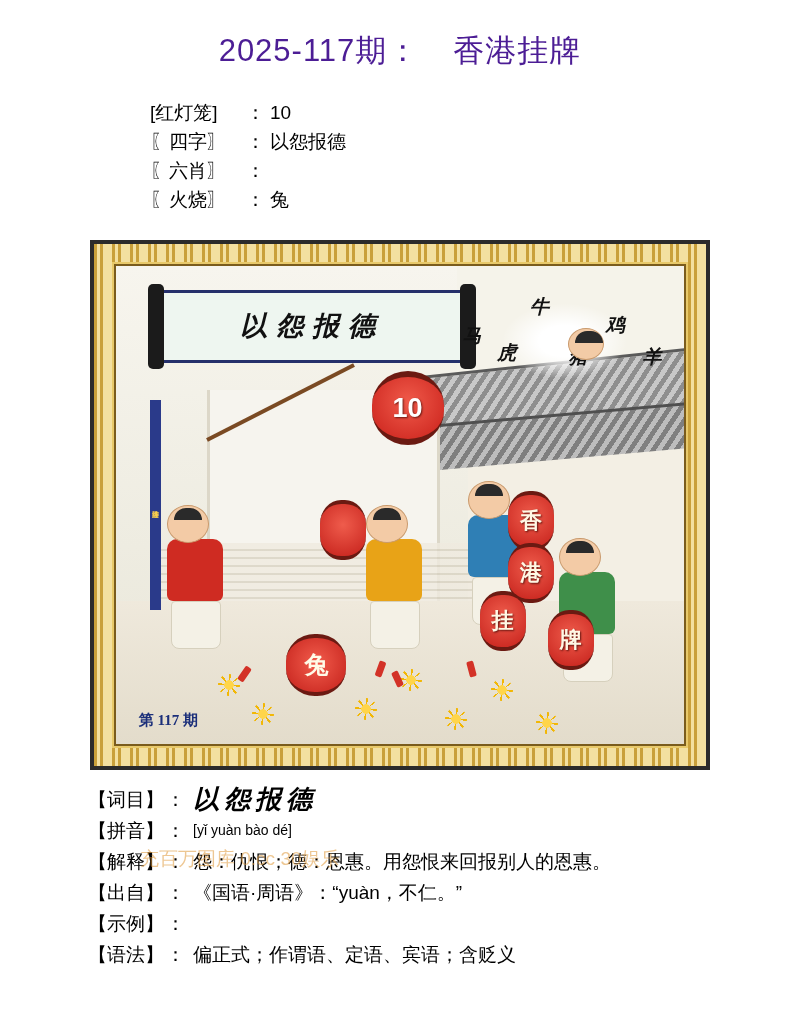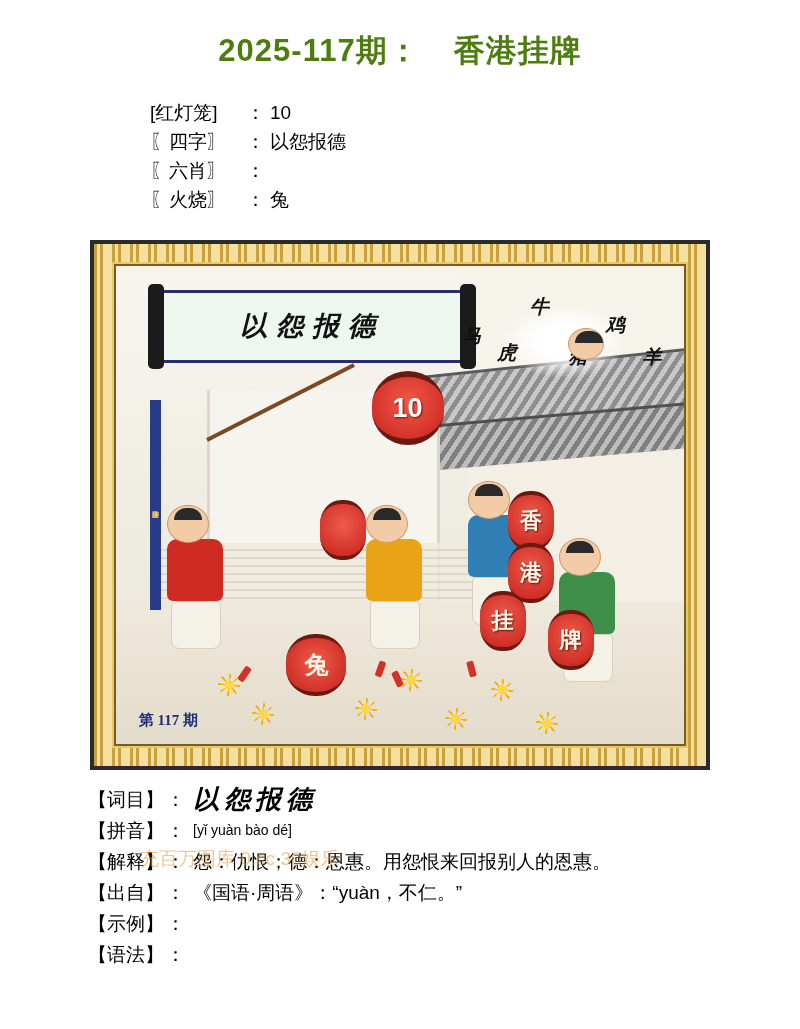--- a/index.html
+++ b/index.html
@@ -13,24 +13,24 @@
     font-family: "Liberation Sans", sans-serif;
     color: #000000;
     position: relative;
     overflow: hidden;
   }
 
   
   .page-title {
     text-align: center;
     font-size: 31px;
-    font-weight: 700;
+    font-weight: 400;
     letter-spacing: 1px;
     margin: 30px 0 0 0;
-    color: #4d7c0f;
+    color: #4c1d95;
   }
   .page-title .gap { display: inline-block; width: 34px; }
 
   
   .info-list {
     margin: 26px 0 0 0;
     padding: 0 0 0 150px;
   }
   .info-row {
     display: flex;
@@ -469,16 +469,17 @@
     <span class="def-colon">：</span>
     <span class="def-value">《国语·周语》：“yuàn，不仁。”</span>
   </div>
   <div class="def-row">
     <span class="def-label">【示例】</span>
     <span class="def-colon">：</span>
   </div>
   <div class="def-row">
     <span class="def-label">【语法】</span>
     <span class="def-colon">：</span>
+    <span class="def-value">偏正式；作谓语、定语、宾语；含贬义</span>
   </div>
 </div>
 
 <div class="watermark">充百万图库 0.cc 30娱乐</div>
 
 </body></html>

